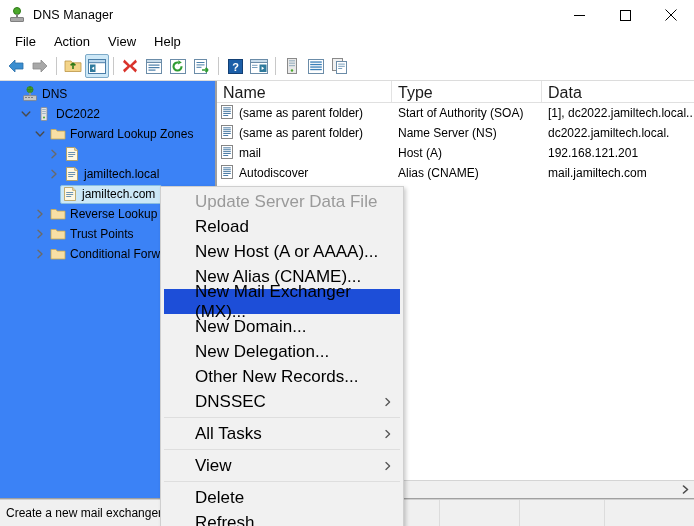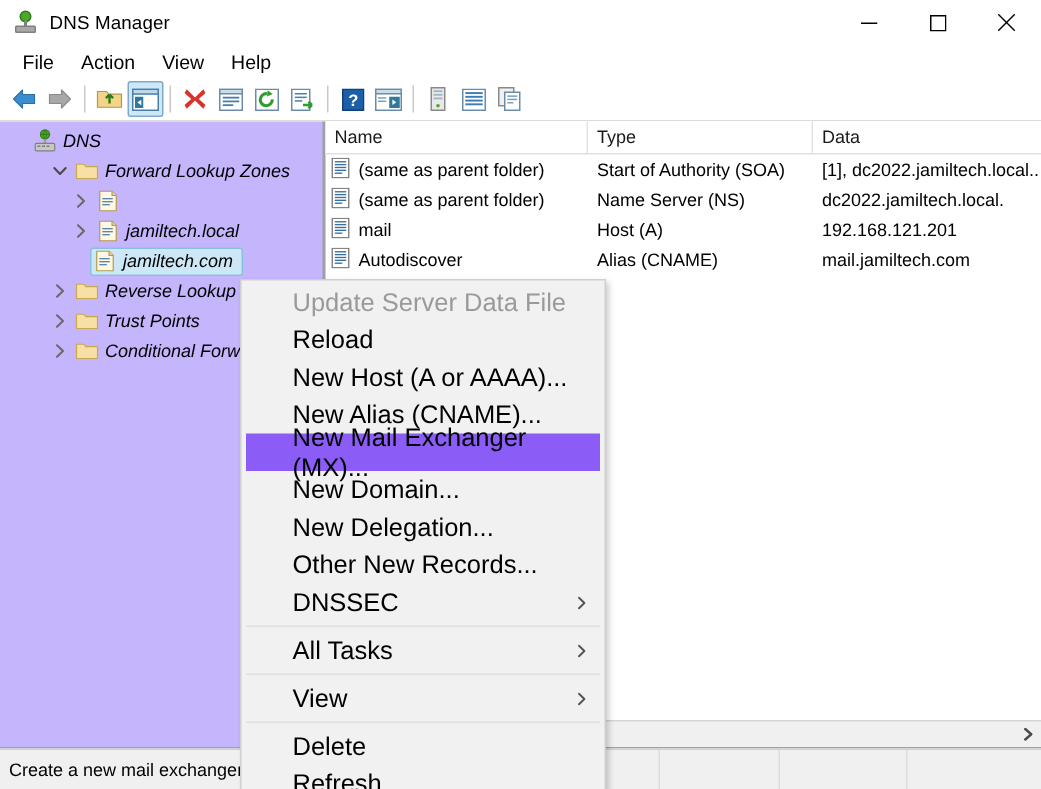--- a/index.html
+++ b/index.html
@@ -107,28 +107,27 @@
 
   
   .content {
     flex: 1 1 auto;
     display: flex;
     min-height: 0;
     background: #ffffff;
   }
   .tree-pane {
     width: 216px; flex: 0 0 216px;
-    background: #c4b5fd;
+    background: #3b82f6;
     border: 1px solid #a0a0a0;
     border-top: none; border-left: none;
     box-sizing: border-box;
     overflow: hidden;
     position: relative;
     padding-top: 3px;
-    font-style: italic;
   }
   .list-pane {
     flex: 1 1 auto;
     background: #ffffff;
     border: 1px solid #a0a0a0;
     border-top: none; border-right: none;
     box-sizing: border-box;
     display: flex; flex-direction: column;
     min-width: 0; position: relative;
   }
@@ -169,21 +168,21 @@
   .ic svg { display: block; }
 
   
   .list-header {
     height: 21px; flex: 0 0 21px;
     display: flex;
     background: #ffffff;
     border-bottom: 1px solid #e0e0e0;
   }
   .lh-cell {
-    font-size: 12px; color: #1a1a1a;
+    font-size: 16px; color: #1a1a1a;
     padding: 3px 0 0 6px;
     box-sizing: border-box;
     border-right: 1px solid #e3e3e3;
     overflow: hidden; white-space: nowrap;
   }
   .lh-name { width: 175px; flex: 0 0 175px; }
   .lh-type { width: 150px; flex: 0 0 150px; }
   .lh-data { flex: 1 1 auto; border-right: none; }
 
   .list-body { flex: 1 1 auto; position: relative; overflow: hidden; }
@@ -256,21 +255,21 @@
   .ctx-item {
     height: 25px;
     display: flex; align-items: center;
     padding-left: 34px; padding-right: 12px;
     font-size: 17px; color: #000;
     position: relative;
     box-sizing: border-box;
   }
   .ctx-item.disabled { color: #9a9a9a; }
   .ctx-item.highlight {
-    background: #8b5cf6;
+    background: #1d4ed8;
     margin: 0 3px;
     padding-left: 31px;
   }
   .ctx-sep {
     height: 1px;
     background: #dedede;
     margin: 3px 3px 3px 3px;
   }
   .ctx-arrow {
     position: absolute; right: 11px; top: 50%;
@@ -436,20 +435,39 @@
               <rect x="1.5" y="9.6" width="13" height="5" rx="0.8" fill="#c7c7c7" stroke="#808080" stroke-width="0.8"></rect>
               <rect x="3" y="11" width="2" height="1" fill="#7d7d7d"></rect>
               <rect x="6" y="11" width="2" height="1" fill="#7d7d7d"></rect>
               <rect x="9" y="11" width="2" height="1" fill="#7d7d7d"></rect>
             </svg>
           </div>
           <div class="tree-label">DNS</div>
         </div>
       </div>
 
+      <div class="tree-row" style="padding-left:18px;">
+        <div class="tw-exp">
+          <svg width="10" height="10" viewBox="0 0 10 10">
+              <path d="M1.2 3 L5 7 L8.8 3" fill="none" stroke="#4a4a4a" stroke-width="1.4" stroke-linecap="round" stroke-linejoin="round"></path>
+            </svg>
+        </div>
+        <div class="sel-wrap">
+          <div class="ic">
+            <svg width="16" height="16" viewBox="0 0 16 16">
+              <rect x="5" y="1.5" width="6" height="13" rx="0.8" fill="#e3e3e3" stroke="#8a8a8a" stroke-width="0.8"></rect>
+              <rect x="6.2" y="3" width="3.6" height="1" fill="#9fb5c4"></rect>
+              <rect x="6.2" y="5" width="3.6" height="1" fill="#9fb5c4"></rect>
+              <rect x="6.2" y="7" width="3.6" height="1" fill="#9fb5c4"></rect>
+              <circle cx="8" cy="11.5" r="1" fill="#4aa82a"></circle>
+            </svg>
+          </div>
+          <div class="tree-label">DC2022</div>
+        </div>
+      </div>
 
       <div class="tree-row" style="padding-left:32px;">
         <div class="tw-exp">
           <svg width="10" height="10" viewBox="0 0 10 10">
               <path d="M1.2 3 L5 7 L8.8 3" fill="none" stroke="#4a4a4a" stroke-width="1.4" stroke-linecap="round" stroke-linejoin="round"></path>
             </svg>
         </div>
         <div class="sel-wrap">
           <div class="ic">
             <svg width="16" height="16" viewBox="0 0 16 16">

